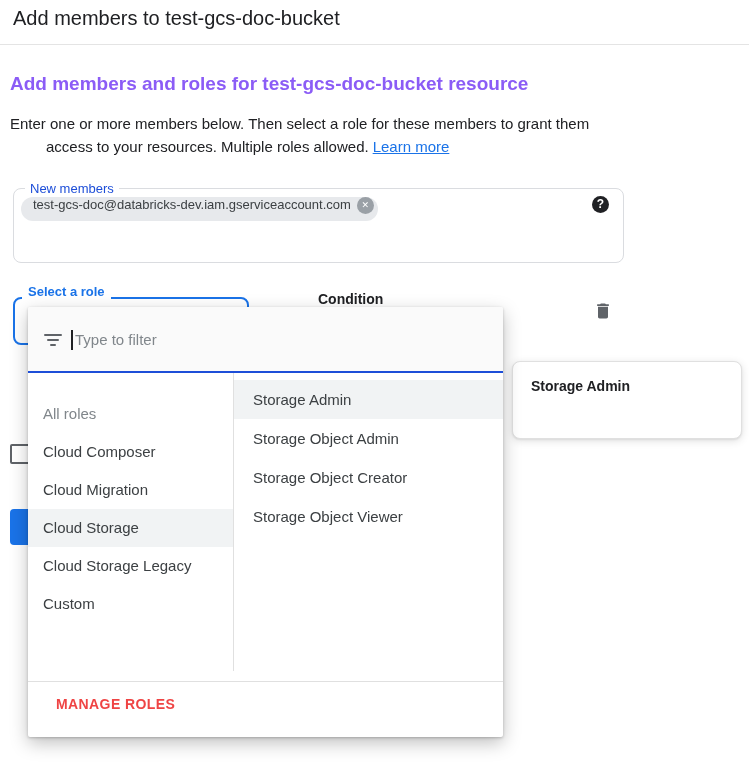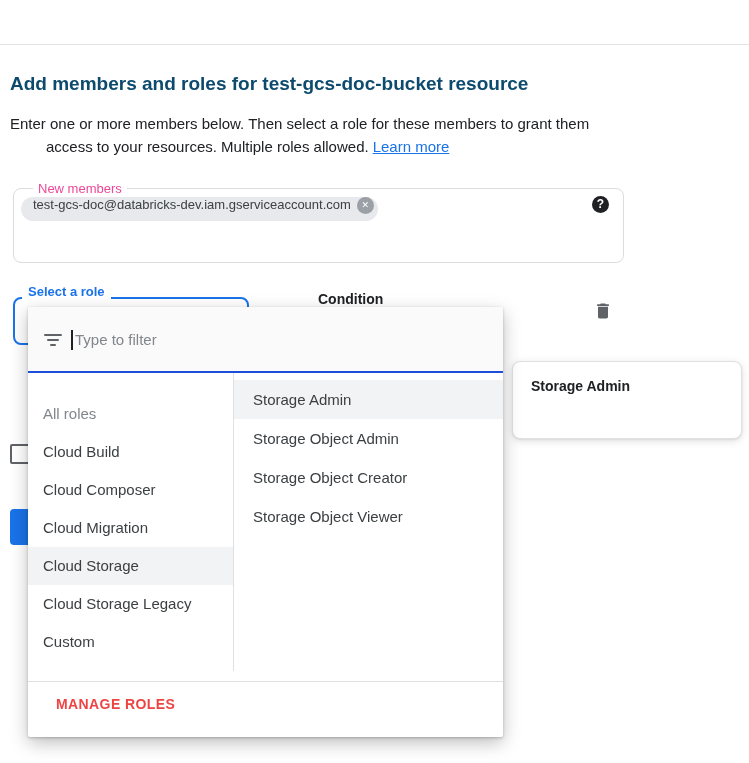--- a/index.html
+++ b/index.html
@@ -9,31 +9,31 @@
     background:#fff; font-family:"Liberation Sans","DejaVu Sans",sans-serif;
     color:#202124;
   }
   .abs { position:absolute; }
 
   
   .page-title { left:13px; top:7px; font-size:20px; font-weight:400; color:#202124; }
   .title-divider { left:0; top:44px; width:749px; height:1px; background:#e4e4e4; }
 
   
-  .section-heading { left:10px; top:73px; font-size:19px; font-weight:700; color:#0c4a6e; }
+  .section-heading { left:10px; top:73px; font-size:19px; font-weight:700; color:#8b5cf6; }
   .section-desc { left:10px; top:112px; width:645px; font-size:15px; line-height:23px; color:#202124; }
   .desc-line { display:block; }
   .desc-line2 { display:inline;margin-left:36px; }
   .learn-more { display:inline; color:#1a73e8; text-decoration:underline; cursor:pointer; margin-left:4px; }
 
   
   .members-field { left:13px; top:188px; width:611px; height:75px;
     border:1px solid #dadce0; border-radius:8px; background:#fff; }
   .members-label { left:25px; top:181px; background:#fff; padding:0 5px;
-    font-size:13px; color:#ec4899; line-height:15px;margin-left:8px; }
+    font-size:13px; color:#1d4ed8; line-height:15px; }
   .member-chip { position:absolute; left:7px; top:8px; display:inline-flex; align-items:flex-start;
     height:24px; background:#e7e9ec; border-radius:12px; padding:0 4px 0 12px; }
   .chip-text { font-size:13px; color:#3c4043; }
   .chip-close { width:17px; height:17px; margin-left:6px; border-radius:50%; background:#9aa0a6;
     color:#fff; font-size:9px; line-height:17px; text-align:center; font-weight:700; cursor:pointer; }
   .help-btn { left:592px; top:196px; width:17px; height:17px; border-radius:50%;
     background:#202124; color:#fff; font-size:12px; font-weight:700; line-height:17px;
     text-align:center; cursor:pointer; }
 
   
@@ -87,20 +87,21 @@
     border:1px solid #e0e0e0; border-radius:8px; padding:16px 18px; z-index:10;
     box-shadow:0 1px 2px rgba(0,0,0,.08), 0 2px 8px rgba(0,0,0,.12); }
   .tt-title { font-size:14px; font-weight:700; color:#202124; white-space:nowrap; }
   .tt-desc { font-size:14px; color:#5f6368; margin-top:4px; white-space:nowrap; }
 </style>
 </head>
 <body>
 
 <div id="app">
 
+  <div class="abs page-title">Add members to test-gcs-doc-bucket</div>
   <div class="abs title-divider"></div>
 
   <div class="abs section-heading">Add members and roles for test-gcs-doc-bucket resource</div>
   <div class="abs section-desc">
     <span class="desc-line">Enter one or more members below. Then select a role for these members to grant them</span><span class="desc-line2">access to your resources. Multiple roles allowed.</span><a class="learn-more">Learn more</a>
   </div>
 
   <div class="abs members-field">
     <div class="member-chip">
       <span class="chip-text">test-gcs-doc@databricks-dev.iam.gserviceaccount.com</span>
@@ -132,21 +133,20 @@
           <span class="b b3"></span>
       </span>
       <span class="filter-caret"></span>
       <input class="filter-input" value="" placeholder="Type to filter" style="">
     </div>
 
     <div class="rp-vdivider"></div>
 
     <div class="rp-left">
       <div class="item muted">All roles</div>
-      <div class="item">Cloud Build</div>
       <div class="item">Cloud Composer</div>
       <div class="item">Cloud Migration</div>
       <div class="item selected">Cloud Storage</div>
       <div class="item">Cloud Storage Legacy</div>
       <div class="item">Custom</div>
     </div>
 
     <div class="rp-right">
       <div class="item highlighted">Storage Admin</div>
       <div class="item">Storage Object Admin</div>

